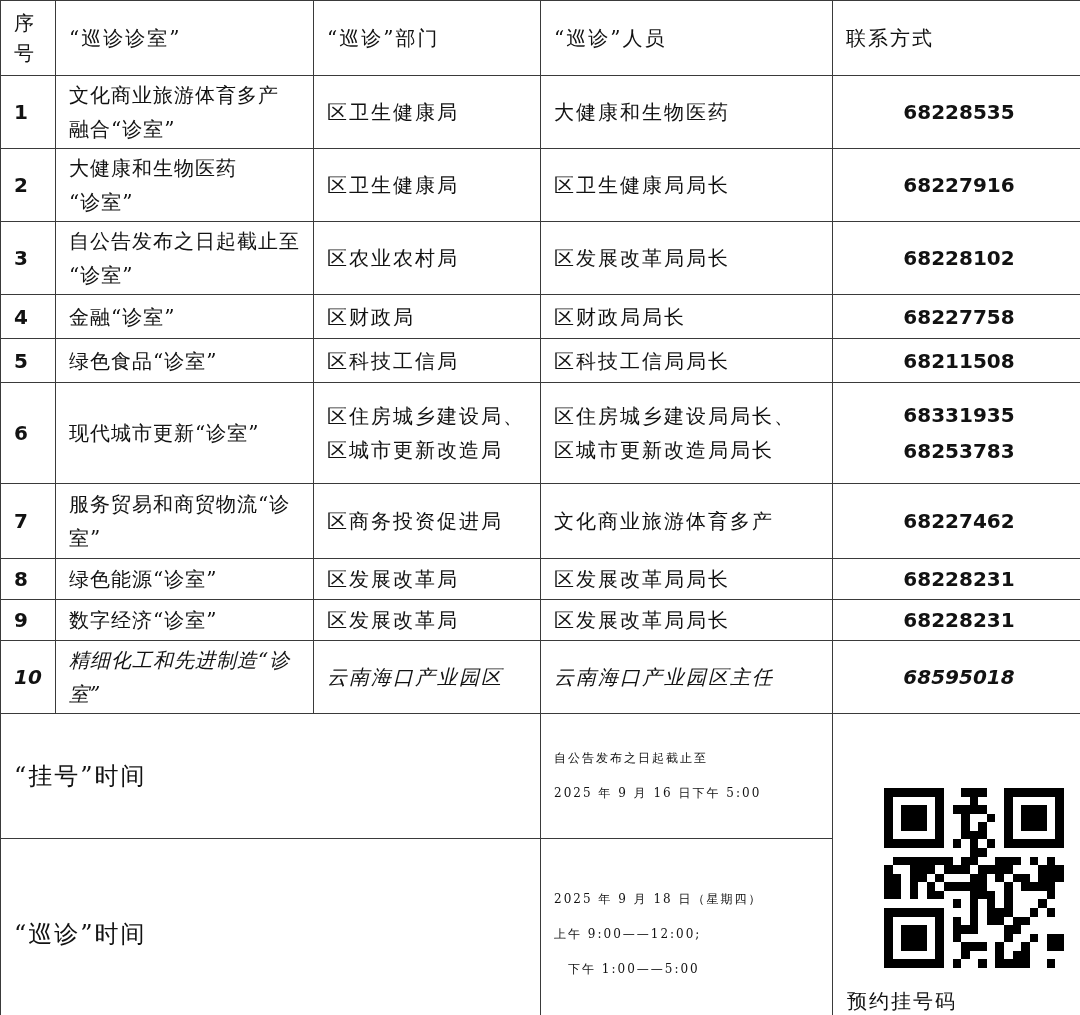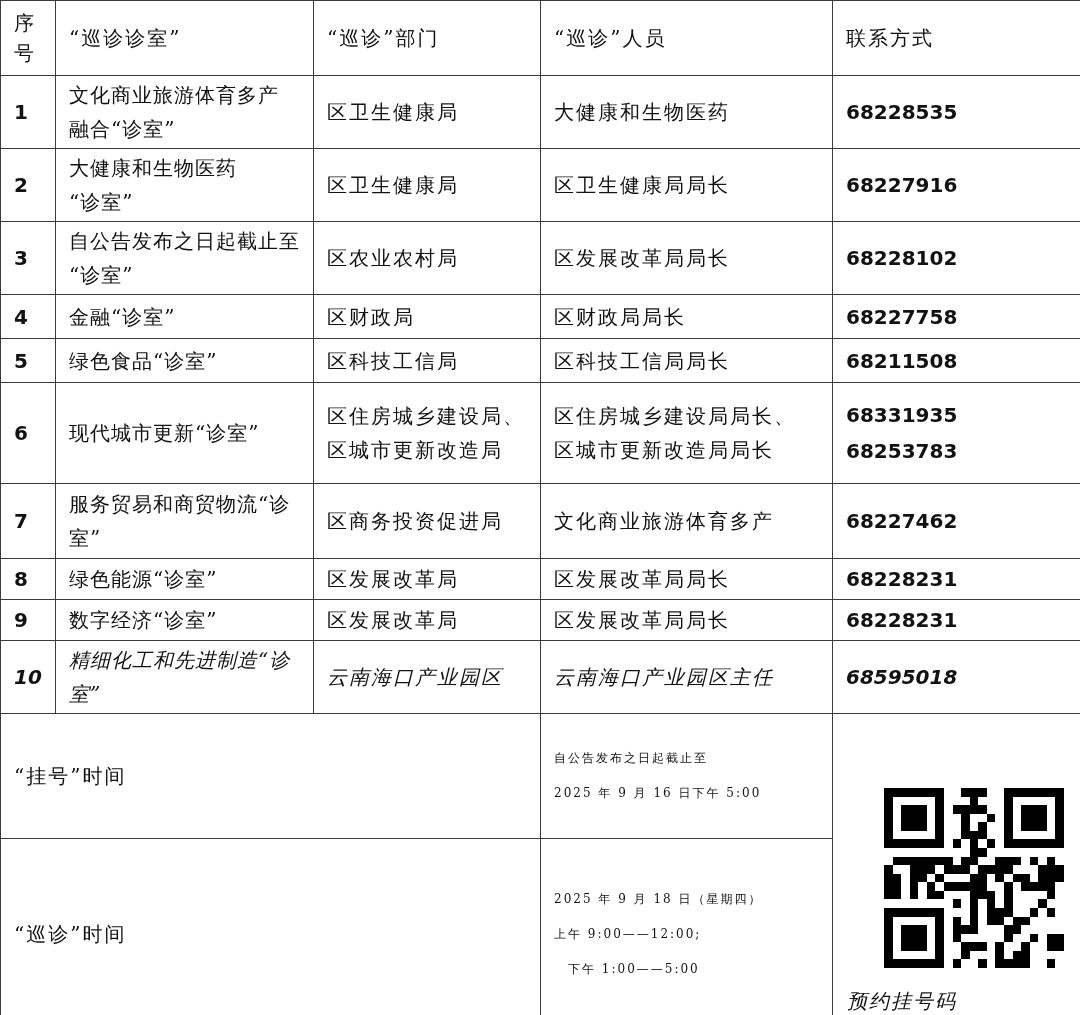--- a/index.html
+++ b/index.html
@@ -33,23 +33,23 @@
     white-space:pre;
     line-height:34px;
   }
   .room{letter-spacing:1px;}
   .no-cell,.phone{
     font-family:"DejaVu Sans","Liberation Sans",sans-serif;
     font-weight:bold;
     font-size:20px;
     letter-spacing:0;
   }
-  .phone{white-space:pre;line-height:36px;}
+  .phone{white-space:pre;line-height:36px;text-align:center;}
   .label-cell{
-    font-size:20px;
+    font-size:24px;
     letter-spacing:2px;
     white-space:pre;
   }
   .time-cell{
     font-size:12px;
     letter-spacing:2px;
     white-space:pre;
     line-height:35px;
   }
   .reg-row{height:125px;}
@@ -64,21 +64,20 @@
     height:180px;
   }
   .qr svg{display:block;background:#ffffff;}
   .qr-caption{
     position:absolute;
     left:14px;
     bottom:14px;
     font-size:20px;
     letter-spacing:2px;
     white-space:pre;
-    font-style:italic;
   }
 </style>
 </head>
 <body>
 
 <table>
   <colgroup>
     <col style="width:55px">
     <col style="width:258px">
     <col style="width:227px">

